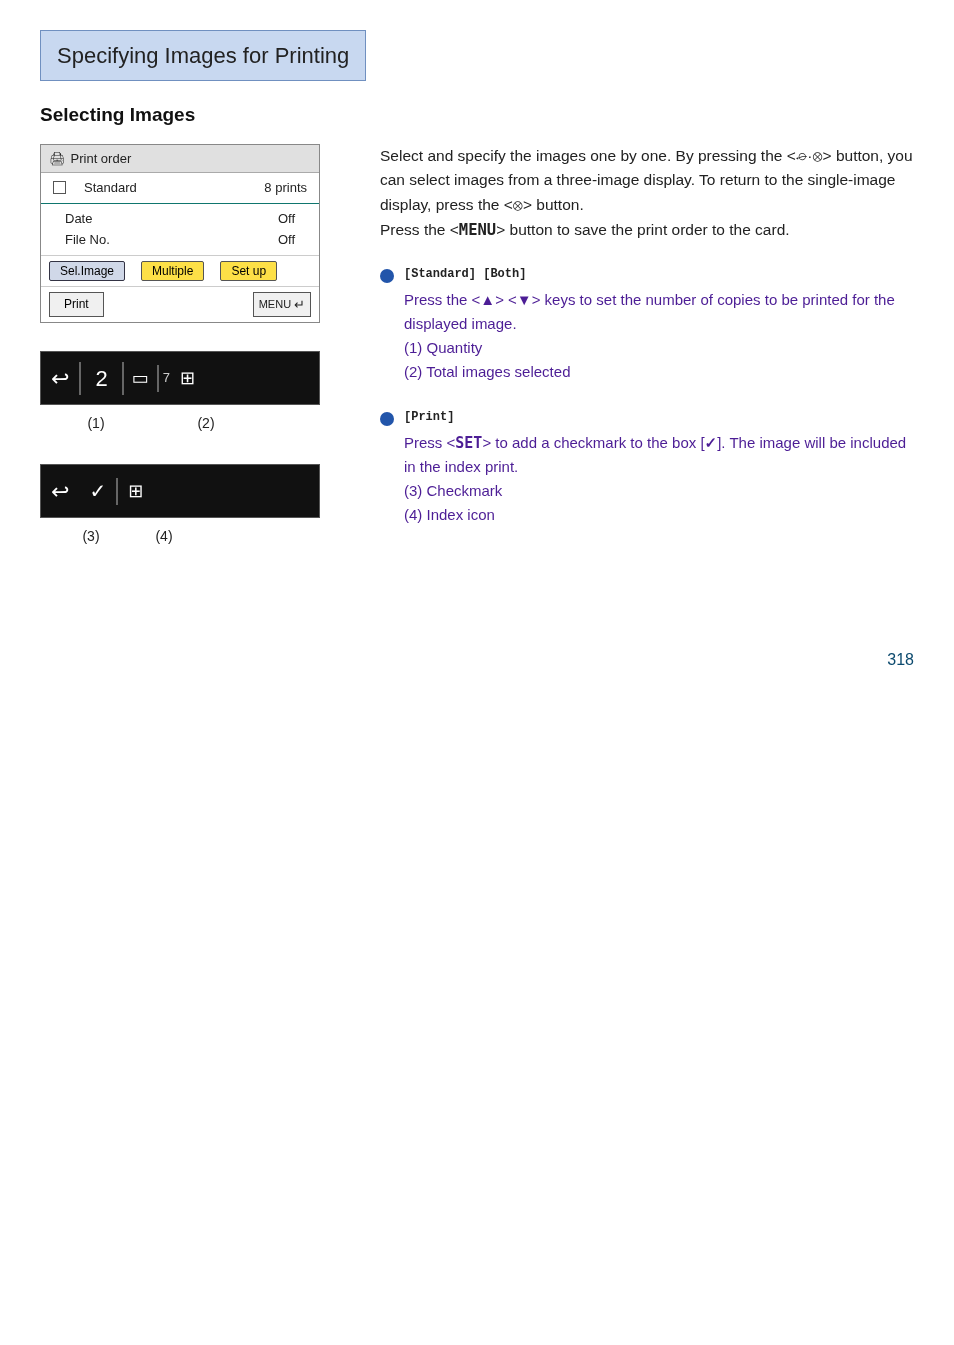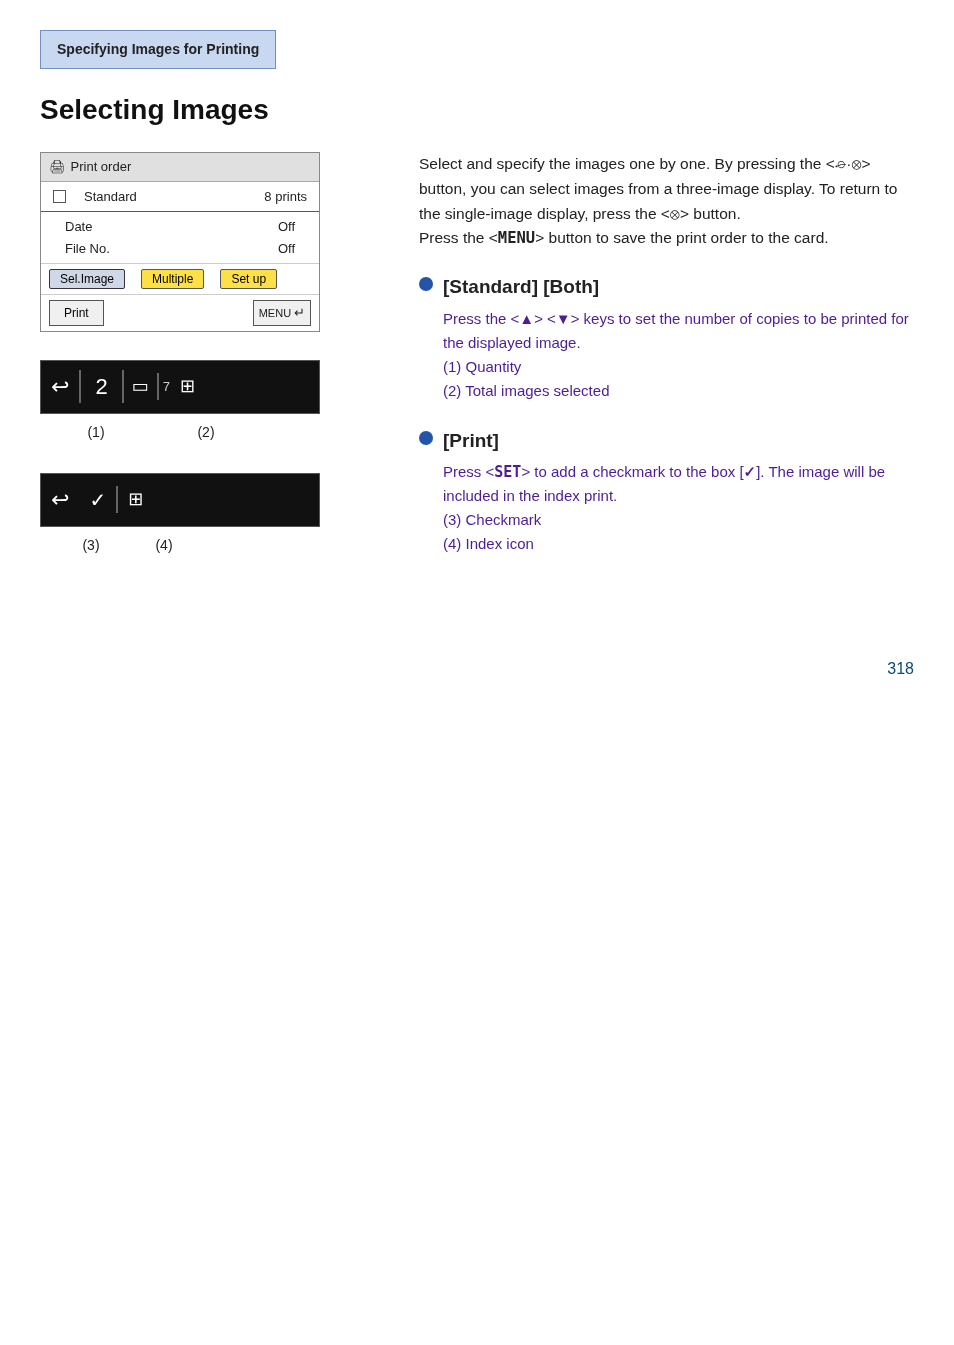--- a/index.html
+++ b/index.html
@@ -16,48 +16,47 @@
 
     
     .page-title-box {
       background: #c8d8f0;
       border: 1.5px solid #7090c0;
       padding: 8px 16px;
       display: inline-block;
       margin-bottom: 20px;
     }
     .page-title-box h1 {
-      font-size: 14px;
+      font-size: 22px;
+      font-weight: normal;
+      color: #222;
+    }
+
+    
+    .section-heading {
+      font-size: 19px;
       font-weight: bold;
-      color: #222;
-    }
-
-    
-    .section-heading {
-      font-size: 28px;
-      font-weight: bold;
-      margin-bottom: 21px;
+      margin-bottom: 14px;
       color: #111;
     }
 
     
     .main-layout {
       display: flex;
       gap: 30px;
       align-items: flex-start;
     }
 
     .left-col {
       width: 310px;
       flex-shrink: 0;
     }
 
     .right-col {
       flex: 1;
-      margin-left: 39px;
     }
 
     
     .print-order-ui {
       border: 1.5px solid #888;
       background: #fff;
       width: 280px;
       font-size: 13px;
       margin-bottom: 28px;
     }
@@ -209,22 +208,23 @@
       flex-shrink: 0;
       margin-top: 4px;
     }
 
     .bullet-content {
       flex: 1;
     }
 
     .bullet-title {
       font-weight: bold;
-      font-size: 19px;
+      font-size: 12px;
       margin-bottom: 5px;
+      font-family: Liberation Mono, monospace;
     }
 
     .bullet-body {
       font-size: 15px;
       line-height: 1.6;
       color: #4c1d95;
     }
 
     
     .page-number {

